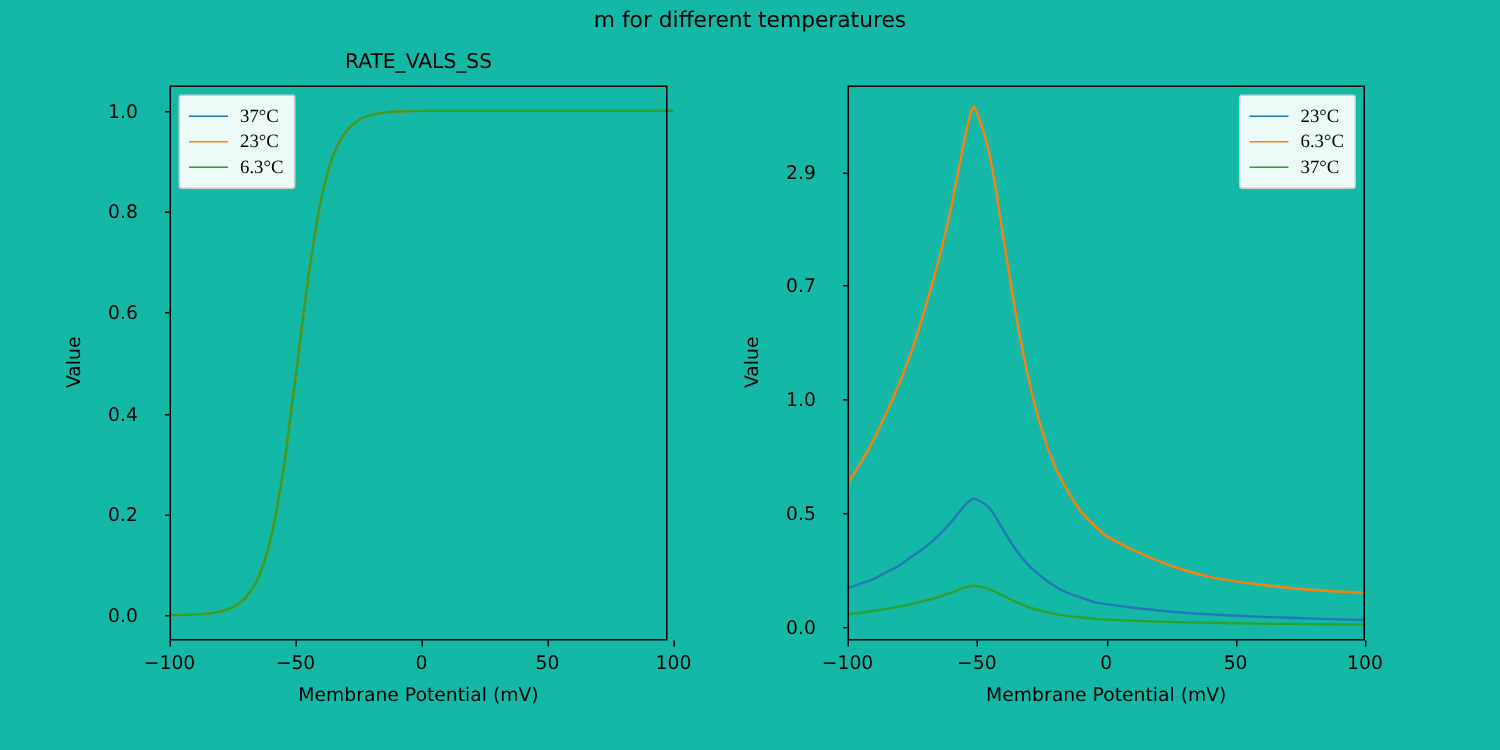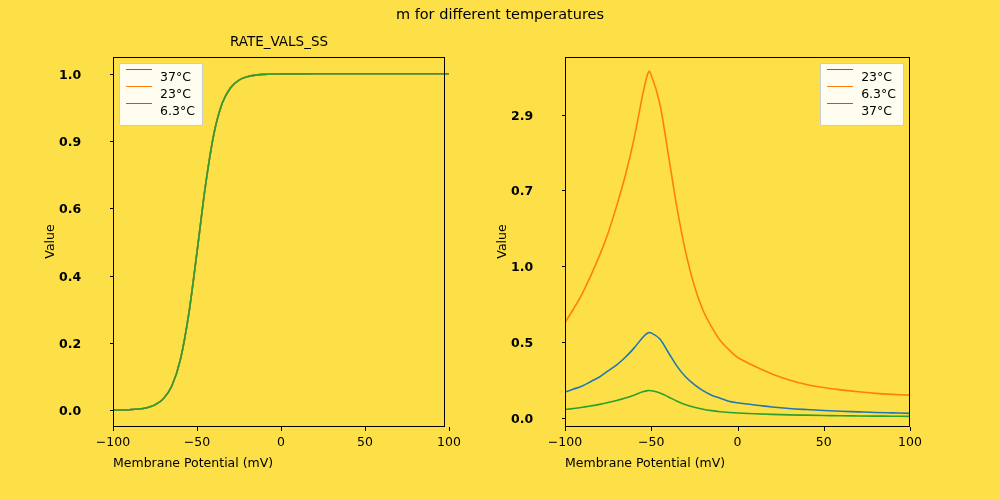--- a/index.html
+++ b/index.html
@@ -4,21 +4,21 @@
 <style>
   html, body {
     margin: 0;
     padding: 0;
     background: #ffffff;
   }
   #figure {
     position: relative;
     width: 1000px;
     height: 500px;
-    background: #fde047;
+    background: #14b8a6;
     font-family: "DejaVu Sans", sans-serif;
     overflow: hidden;
   }
   .suptitle {
     position: absolute;
     left: 0;
     top: 6px;
     width: 1000px;
     text-align: center;
     font-size: 14.5px;
@@ -54,43 +54,42 @@
   .tick-x {
     position: absolute;
     transform: translateX(-50%);
     font-size: 12.5px;
     color: #000000;
     white-space: nowrap;
   }
   .tick-y {
     position: absolute;
     transform: translateY(-50%);
-    text-align: left;
-    font-size: 12.5px;
-    color: #000000;
-    white-space: nowrap;
-    font-weight: bold;
+    text-align: center;
+    font-size: 12.5px;
+    color: #000000;
+    white-space: nowrap;
   }
   .tickmark-x {
     position: absolute;
     width: 1px;
     height: 3.5px;
     background: #000000;
   }
   .tickmark-y {
     position: absolute;
     width: 3.5px;
     height: 1px;
     background: #000000;
   }
   .xlabel {
     position: absolute;
     left: 0;
     width: 100%;
-    text-align: left;
+    text-align: center;
     font-size: 12.5px;
     color: #000000;
   }
   .ylabel {
     position: absolute;
     font-size: 12.5px;
     color: #000000;
     transform-origin: 50% 50%;
     transform: rotate(-90deg);
     white-space: nowrap;
@@ -99,22 +98,23 @@
   .legend {
     position: absolute;
     border: 1px solid #cccccc;
     border-radius: 2px;
     background: rgba(255,255,255,0.92);
     padding: 5px 7px 5px 6px;
     box-sizing: border-box;
   }
   .legend-row {
     display: flex;
-    align-items: flex-start;
+    align-items: center;
     height: 17px;
+    font-family: Liberation Serif, serif;
   }
   .legend-swatch {
     width: 26px;
     height: 0;
     border-top-width: 1.6px;
     border-top-style: solid;
     margin-right: 8px;
   }
   .legend-label {
     font-size: 12.5px;
@@ -150,21 +150,21 @@
         <div class="tick-x" style="left: 336px; top: 377px;">100</div>
         <div class="tickmark-y" style="left: -3.5px; top: 353.182px;"></div>
         <div class="tick-y" style="left: -54px; width: 46px; top: 353.182px;">0.0</div>
         <div class="tickmark-y" style="left: -3.5px; top: 285.909px;"></div>
         <div class="tick-y" style="left: -54px; width: 46px; top: 285.909px;">0.2</div>
         <div class="tickmark-y" style="left: -3.5px; top: 218.636px;"></div>
         <div class="tick-y" style="left: -54px; width: 46px; top: 218.636px;">0.4</div>
         <div class="tickmark-y" style="left: -3.5px; top: 151.364px;"></div>
         <div class="tick-y" style="left: -54px; width: 46px; top: 151.364px;">0.6</div>
         <div class="tickmark-y" style="left: -3.5px; top: 84.0909px;"></div>
-        <div class="tick-y" style="left: -54px; width: 46px; top: 84.0909px;">0.9</div>
+        <div class="tick-y" style="left: -54px; width: 46px; top: 84.0909px;">0.8</div>
         <div class="tickmark-y" style="left: -3.5px; top: 16.8182px;"></div>
         <div class="tick-y" style="left: -54px; width: 46px; top: 16.8182px;">1.0</div>
       </div>
     <div class="xlabel" id="xlabel-0" style="top: 398px;">Membrane Potential (mV)</div>
     <div class="ylabel" id="ylabel-0" style="width: 370px; left: -249px; top: 177px;">Value</div>
     <div class="legend" id="legend-0" style="left: 6px; top: 6px;">
         <div class="legend-row">
           <span class="legend-swatch" style="border-top-color: rgb(31, 119, 180);"></span>
           <span class="legend-label">37°C</span>
         </div>

